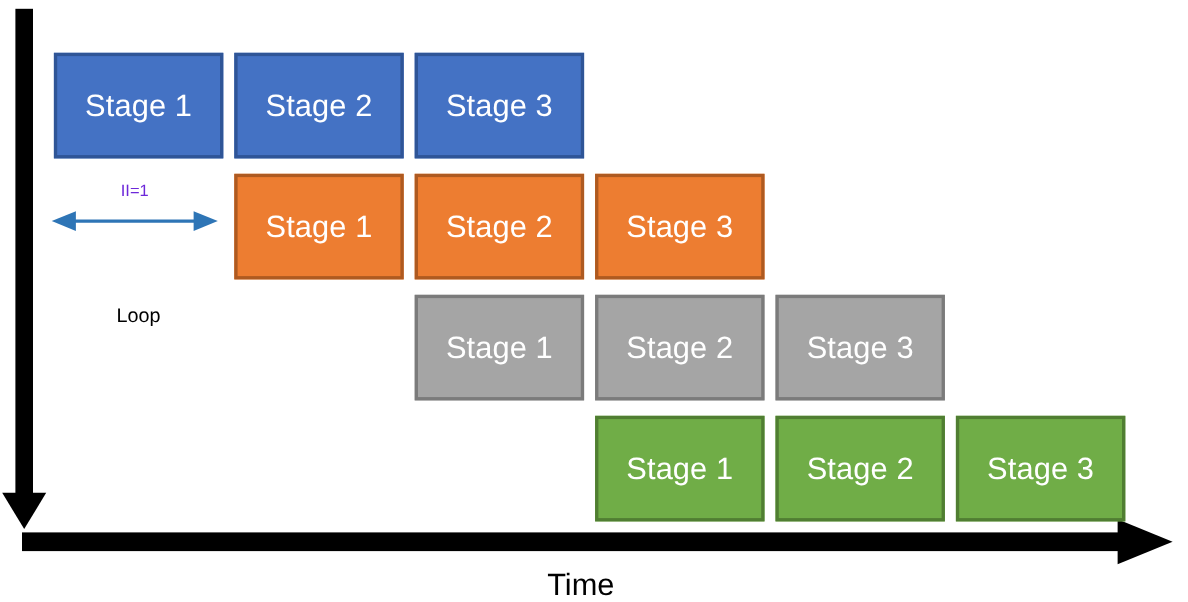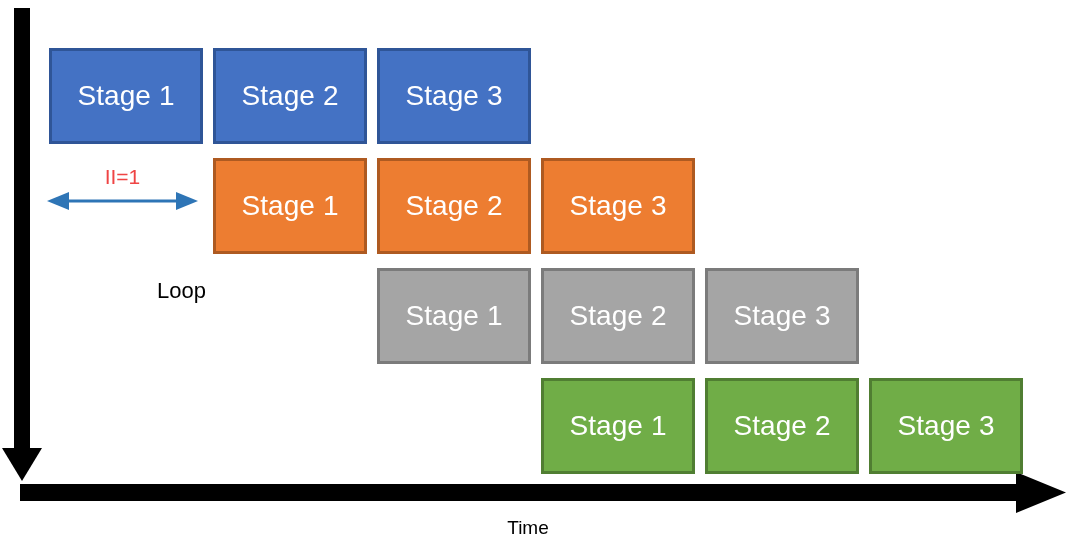--- a/index.html
+++ b/index.html
@@ -51,43 +51,43 @@
   .row-gray   { background: #A5A5A5; border-color: #7B7B7B; }
   .row-green  { background: #70AD47; border-color: #507E32; }
 
   
   .ii-label {
     position: absolute;
     left: 49px;
     top: 166px;
     width: 147px;
     text-align: center;
-    font-size: 21px;
-    color: #ef4444;
+    font-size: 15px;
+    color: #6d28d9;
     line-height: 1;
   }
 
   .loop-label {
     position: absolute;
     left: 46px;
     top: 276px;
     width: 160px;
-    text-align: right;
-    font-size: 22px;
+    text-align: center;
+    font-size: 18px;
     color: #000000;
     line-height: 1.32;
   }
 
   .time-label {
     position: absolute;
     left: 438px;
     top: 518px;
     width: 180px;
     text-align: center;
-    font-size: 19px;
+    font-size: 28px;
     color: #000000;
     line-height: 1;
   }
 </style>
 </head>
 <body>
 
 <div id="diagram">
 
   <svg class="axis-svg" viewBox="0 0 1080 547">

